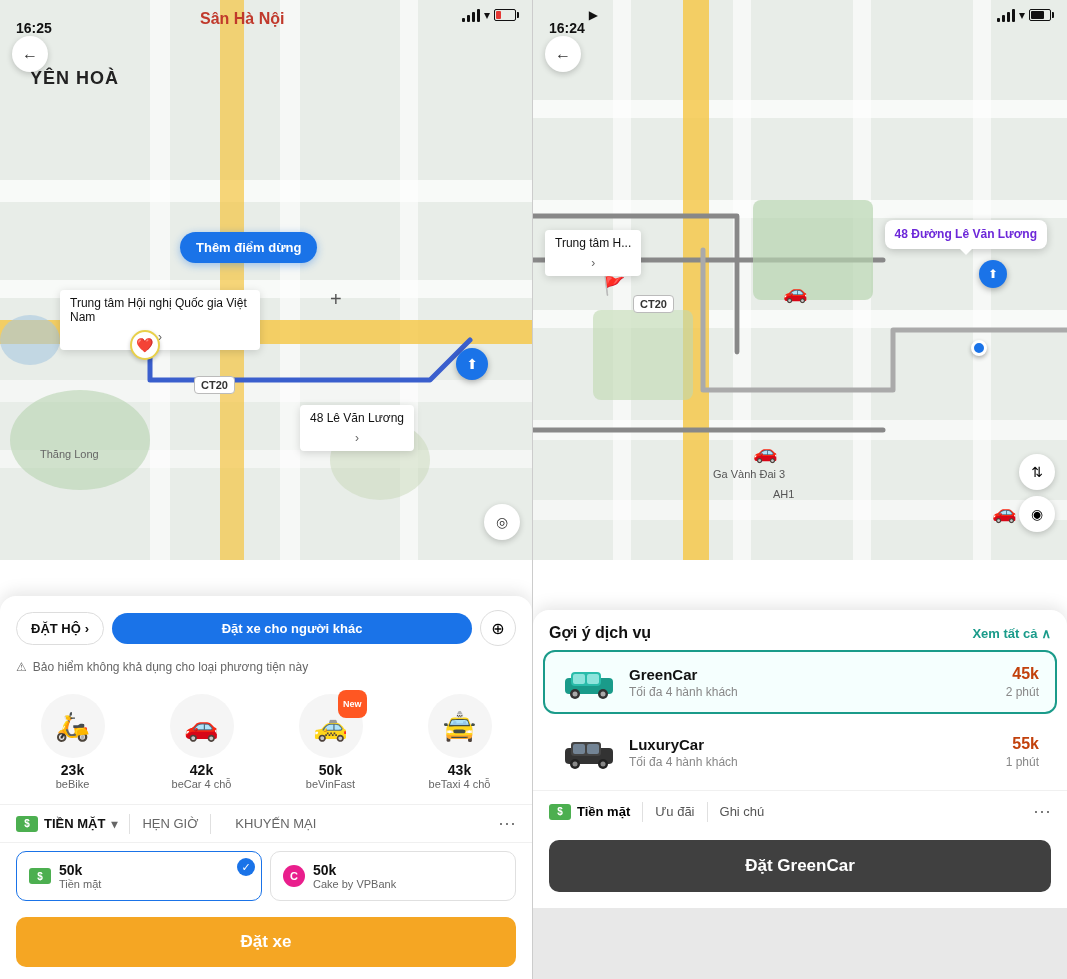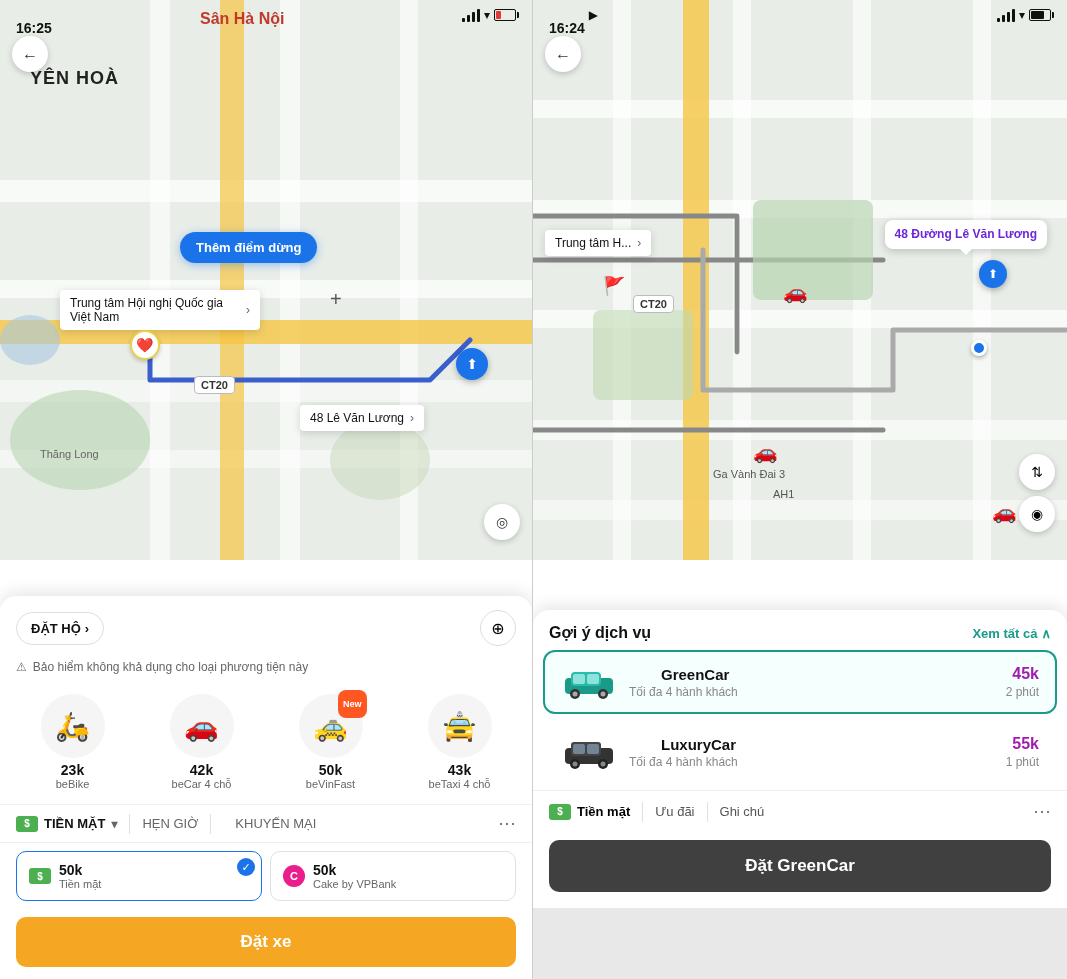--- a/index.html
+++ b/index.html
@@ -131,20 +131,21 @@
       box-shadow: 0 2px 8px rgba(0,0,0,0.15);
       display: flex;
       align-items: center;
       gap: 6px;
       z-index: 20;
       font-size: 12px;
       font-weight: 500;
       color: #111;
       max-width: 200px;
       cursor: pointer;
+      flex-direction: column;
     }
     .map-location-card .chevron {
       color: #666;
       font-size: 12px;
     }
 
     .add-stop-btn {
       position: absolute;
       top: 232px;
       left: 180px;
@@ -490,34 +491,33 @@
       margin-right: 12px;
       flex-shrink: 0;
     }
     .service-info {
       flex: 1;
     }
     .service-name {
       font-size: 15px;
       font-weight: 700;
       color: #111;
-      margin-left: 32px;
     }
     .service-desc {
       font-size: 12px;
       color: #888;
       margin-top: 2px;
     }
     .service-price-col {
       text-align: right;
     }
     .service-price {
       font-size: 16px;
       font-weight: 700;
-      color: #a21caf;
+      color: #c2410c;
     }
     .service-time {
       font-size: 12px;
       color: #888;
       margin-top: 2px;
     }
 
     
     .right-payment-row {
       display: flex;
@@ -791,20 +791,21 @@
     </div>
   </div>
 
   <div class="bottom-panel">
     
     <div class="action-buttons-row">
       <button class="btn-dat-ho">
         <span>ĐẶT HỘ</span>
         <span>›</span>
       </button>
+      <button class="btn-dat-xe-nguoi-khac">Đặt xe cho người khác</button>
       <div class="btn-location-dot">
         <span>⊕</span>
       </div>
     </div>
 
     
     <div class="warning-row">
       <span>⚠</span>
       <span>Bảo hiểm không khả dụng cho loại phương tiện này</span>
     </div>

